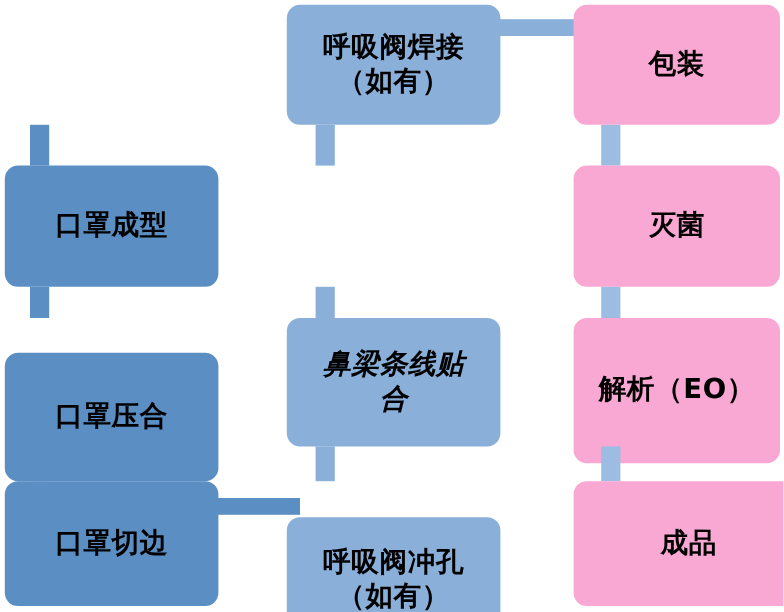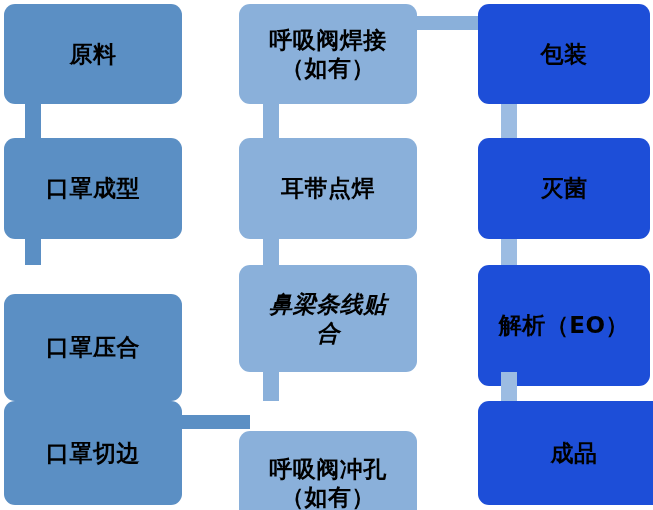--- a/index.html
+++ b/index.html
@@ -34,38 +34,35 @@
     padding: 2px 6px;
     -webkit-font-smoothing: antialiased;
   }
   .node .label {
     display: block;
     width: 100%;
     white-space: pre-line;
   }
   .col1 { background: #5b8fc4; }
   .col2 { background: #8ab0da; }
-  .col3 { background: #1d4ed8; }
+  .col3 { background: #f9a8d4; }
 
   .conn {
     position: absolute;
     box-sizing: border-box;
   }
   .conn.c1 { background: #5b8fc4; }
   .conn.c2 { background: #8ab0da; }
   .conn.c3 { background: #9cbce2; }
 </style>
 </head>
 <body>
 
 <div id="canvas">
 
-  <div class="node col1" style="left:4px; top:4px; width:178px; height:100px;">
-    <span class="label">原料</span>
-  </div>
 
   <div class="conn c1" style="left:25px; top:104px; width:16px; height:34px;"></div>
 
   <div class="node col1" style="left:4px; top:138px; width:178px; height:101px;">
     <span class="label">口罩成型</span>
   </div>
 
   <div class="conn c1" style="left:25px; top:239px; width:16px; height:26px;"></div>
 
   <div class="node col1" style="left:4px; top:265px; width:178px; height:107px;margin-top:29px;">
@@ -80,23 +77,20 @@
 
   <div class="conn c1" style="left:172px; top:415px; width:78px; height:14px;"></div>
 
   <div class="node col2" style="left:239px; top:4px; width:178px; height:100px;">
     <span class="label">呼吸阀焊接
 （如有）</span>
   </div>
 
   <div class="conn c2" style="left:263px; top:104px; width:16px; height:34px;"></div>
 
-  <div class="node col2" style="left:239px; top:138px; width:178px; height:101px;">
-    <span class="label">耳带点焊</span>
-  </div>
 
   <div class="conn c2" style="left:263px; top:239px; width:16px; height:26px;"></div>
 
   <div class="node col2" style="left:239px; top:265px; width:178px; height:107px;font-style:italic;">
     <span class="label">鼻梁条线贴
 合</span>
   </div>
 
   <div class="conn c2" style="left:263px; top:372px; width:16px; height:29px;"></div>
 

